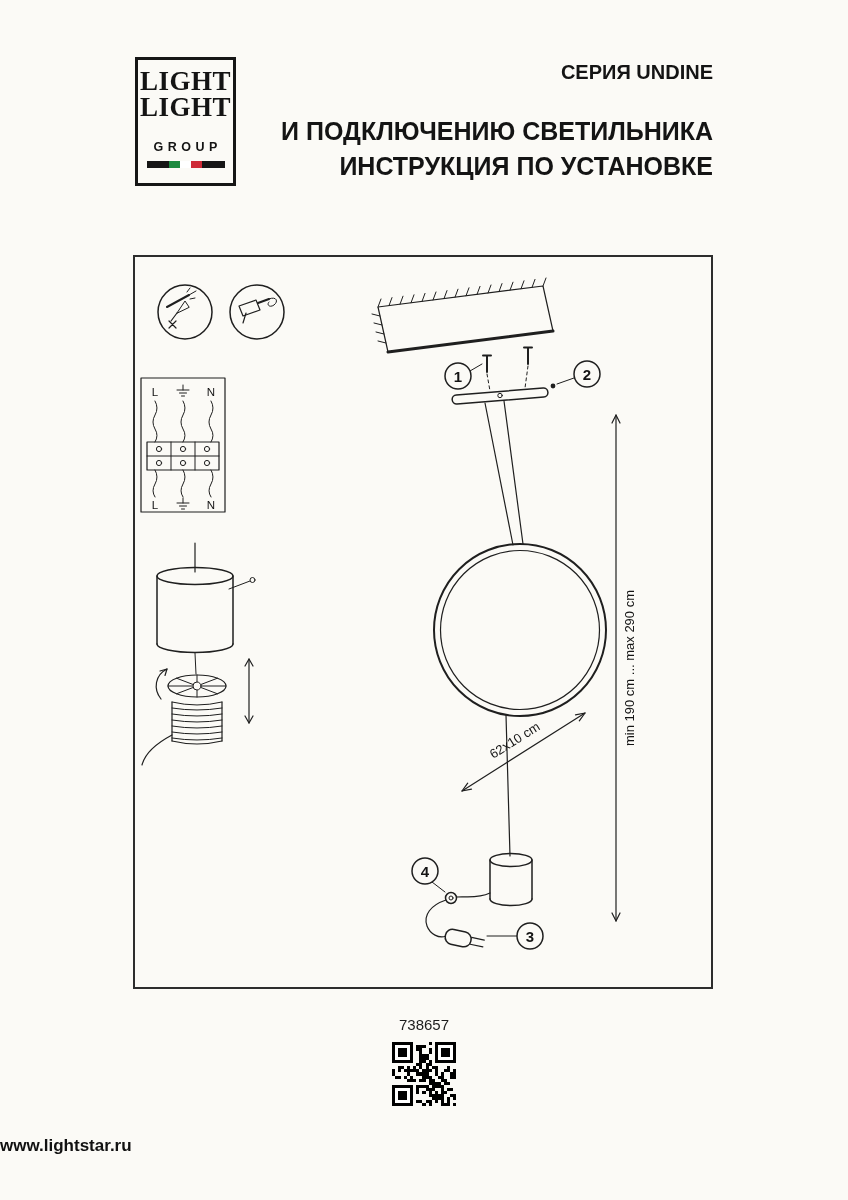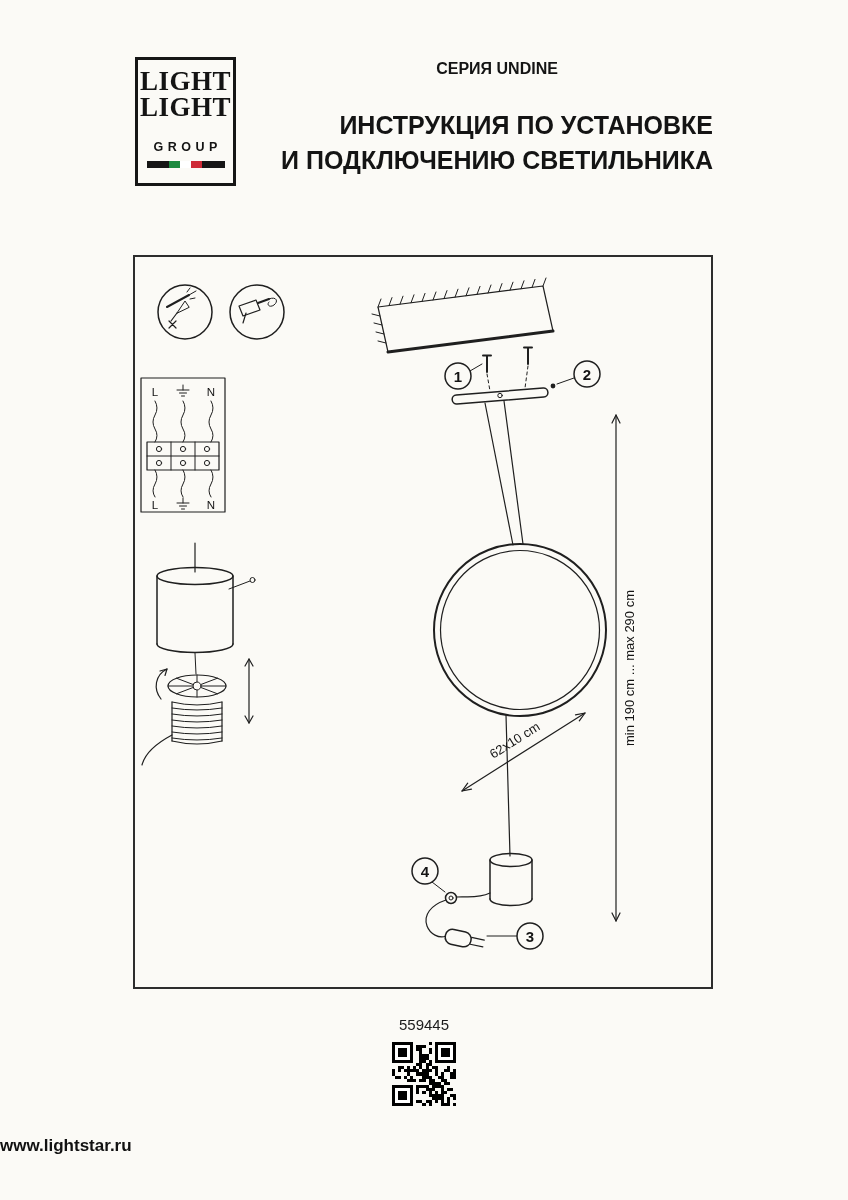--- a/index.html
+++ b/index.html
@@ -12,21 +12,21 @@
   .logo-line { font-family:"Liberation Serif", serif; font-weight:bold; font-size:27px; line-height:0.95; letter-spacing:0.5px; color:#141414; }
   .logo-group { font-size:12.5px; font-weight:bold; letter-spacing:4.5px; margin-top:20px; text-indent:4.5px; color:#141414;text-align:center; }
   .logo-flag { margin:7px auto 0; width:78px; height:7px; background:#161616; display:flex; align-items:stretch; justify-content:center; }
   .flag-seg { width:11px; }
   .flag-green { background:#1d8a3f; }
   .flag-white { background:#ffffff; }
   .flag-red { background:#ce2b37; }
 
   
   .header-block { position:absolute; top:58px; right:135px; text-align:right; font-weight:bold; color:#141414; }
-  .header-series { font-size:16px; line-height:1.4;text-align:center; }
+  .header-series { font-size:20px; line-height:1.4; }
   .header-title { margin-top:28px; font-size:25px; line-height:1.4; }
 
   
   .diagram-box { position:absolute; left:133px; top:255px; width:580px; height:734px; border:2px solid #2d2d2d; }
   svg.diagram { position:absolute; left:-2px; top:-2px; width:580px; height:734px; }
 
   .ln { stroke:#1f1f1f; fill:none; stroke-width:1.5; stroke-linecap:round; stroke-linejoin:round; }
   .w1 { stroke-width:1; } .w12 { stroke-width:1.2; } .w2 { stroke-width:2; } .w3 { stroke-width:3; }
   .dash { stroke-dasharray:3 3; }
   .paperfill { fill:#fbfaf6; }
@@ -52,22 +52,22 @@
     <div class="logo-flag">
       <span class="flag-seg flag-green"></span>
       <span class="flag-seg flag-white"></span>
       <span class="flag-seg flag-red"></span>
     </div>
   </div>
 
   <div class="header-block">
     <div class="header-series">СЕРИЯ UNDINE</div>
     <div class="header-title">
+      <div>И ПОДКЛЮЧЕНИЮ СВЕТИЛЬНИКА</div>
       <div>ИНСТРУКЦИЯ ПО УСТАНОВКЕ</div>
-      <div>И ПОДКЛЮЧЕНИЮ СВЕТИЛЬНИКА</div>
     </div>
   </div>
 
   <div class="diagram-box">
     <svg class="diagram" viewBox="0 0 580 734" xmlns="http://www.w3.org/2000/svg">
 
       <g>
         <circle class="ln" cx="52" cy="57" r="27"></circle>
         <path class="ln w2" d="M34,52 L56,40"></path>
         <path class="ln w1" d="M56,40 L63,36 M57,44 l5,-1 M54,37 l3,-4"></path>
@@ -201,21 +201,21 @@
 
       <g>
         <path class="ln w12" d="M483,160 V666"></path>
         <path class="ln w12" d="M483,160 l-4,8 M483,160 l4,8 M483,666 l-4,-8 M483,666 l4,-8"></path>
         <text class="dg dim" x="501" y="413" text-anchor="middle" transform="rotate(-90 501 413)">min 190 cm ... max 290 cm</text>
       </g>
 
     </svg>
   </div>
 
-  <div class="footer-article">559445</div>
+  <div class="footer-article">738657</div>
   <div class="qr-wrap"><svg width="64" height="64" viewBox="0 0 21 21" xmlns="http://www.w3.org/2000/svg" shape-rendering="crispEdges">
         <rect x="12" y="0" width="1" height="1" fill="#000"></rect>
         <rect x="8" y="1" width="1" height="1" fill="#000"></rect>
         <rect x="9" y="1" width="1" height="1" fill="#000"></rect>
         <rect x="10" y="1" width="1" height="1" fill="#000"></rect>
         <rect x="8" y="2" width="1" height="1" fill="#000"></rect>
         <rect x="9" y="2" width="1" height="1" fill="#000"></rect>
         <rect x="12" y="2" width="1" height="1" fill="#000"></rect>
         <rect x="9" y="3" width="1" height="1" fill="#000"></rect>
         <rect x="12" y="3" width="1" height="1" fill="#000"></rect>

